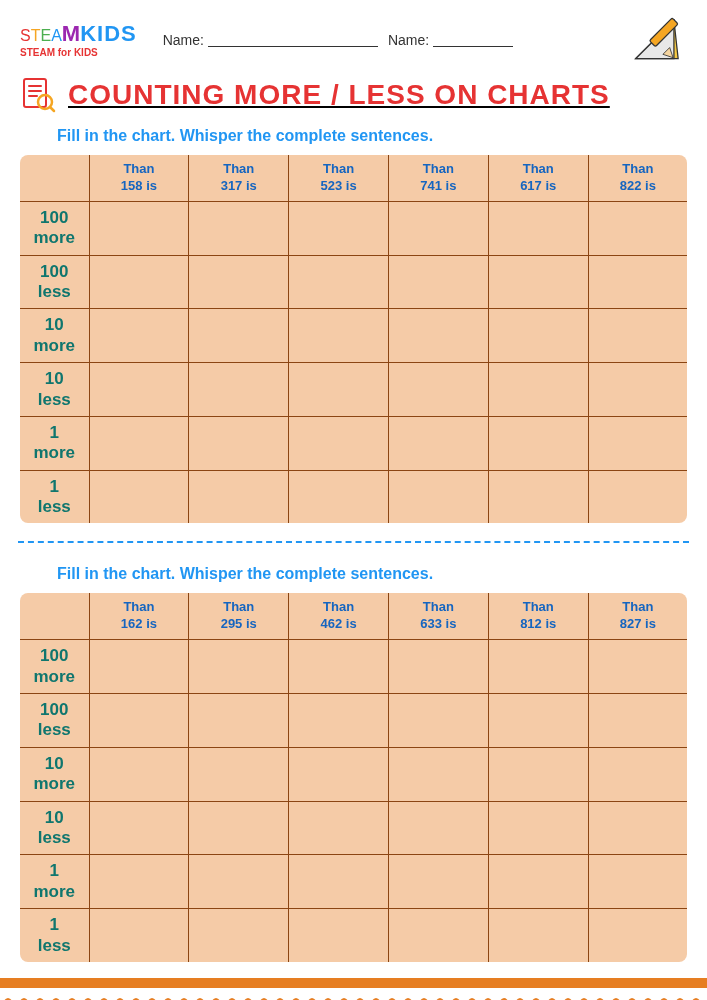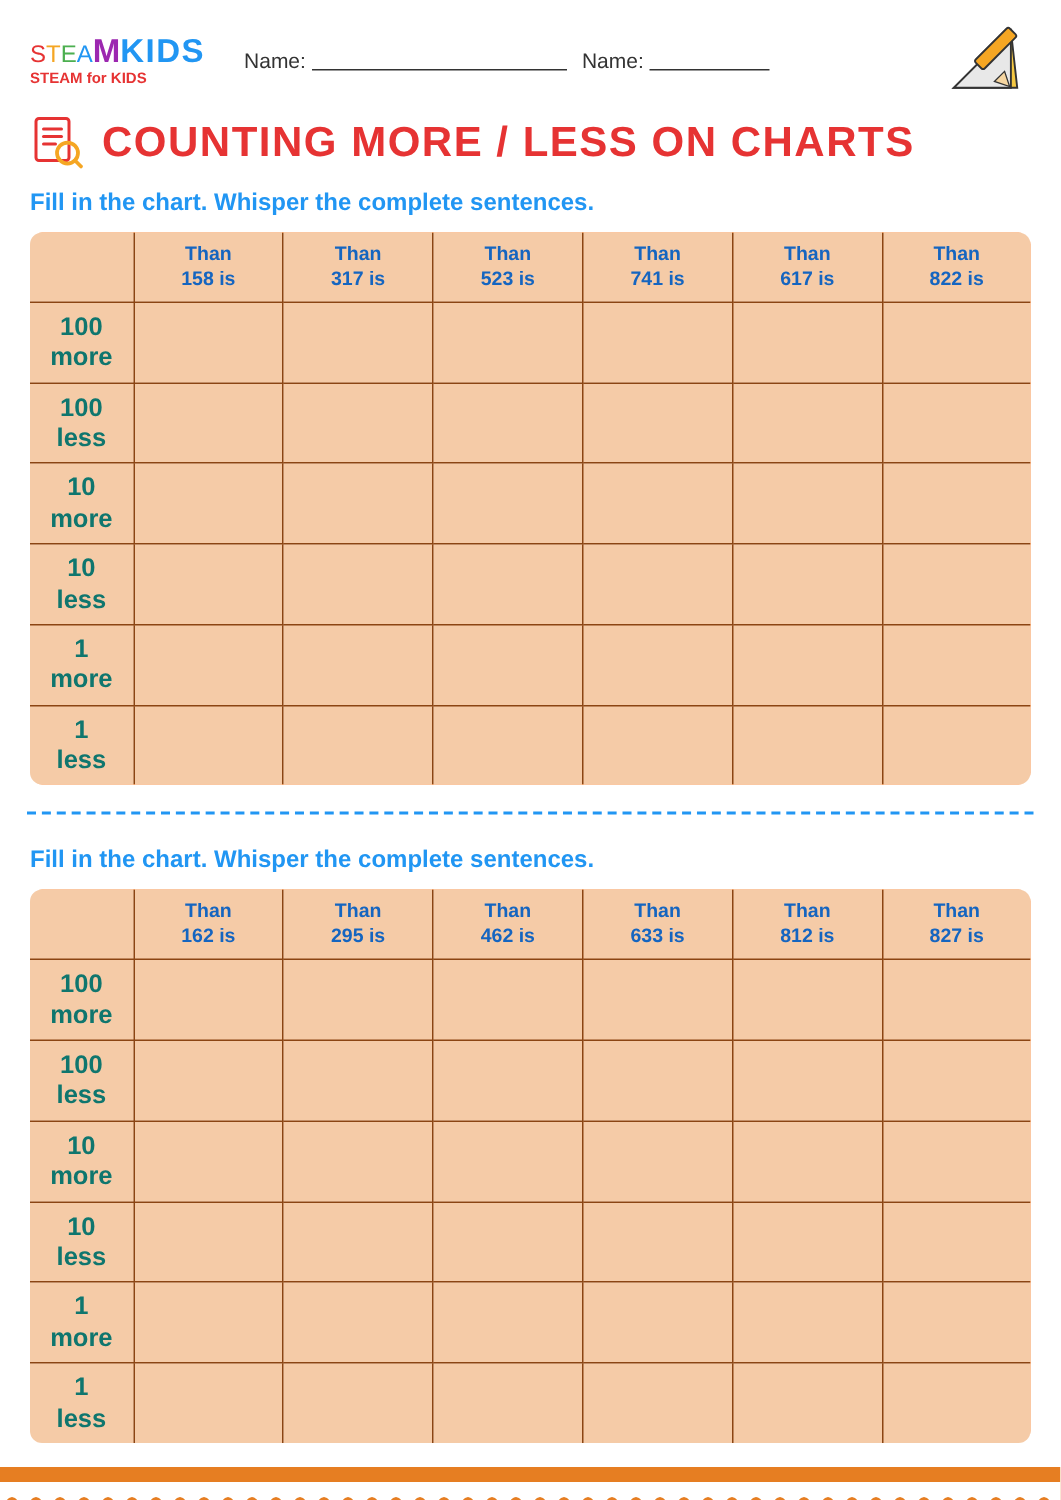--- a/index.html
+++ b/index.html
@@ -84,51 +84,53 @@
       margin-left: auto;
     }
 
     
     .title-bar {
       background: #fff;
       padding: 4px 20px 8px 20px;
       display: flex;
       align-items: center;
       gap: 12px;
+      text-decoration: underline;
     }
     .worksheet-icon {
       width: 36px;
       height: 36px;
     }
     .main-title {
       font-size: 28px;
       font-weight: 900;
       color: #e63333;
       letter-spacing: 1px;
     }
 
     
     .instruction {
       padding: 6px 20px 8px 20px;
       font-size: 16px;
       font-weight: bold;
       color: #2196f3;
+      margin-left: 37px;
     }
 
     
     .table-wrapper {
       padding: 0 18px;
     }
 
     .chart-table {
       width: 100%;
       border-collapse: collapse;
       border-radius: 10px;
       overflow: hidden;
-      border: 2px solid #f97316;
+      border: 2px solid #be185d;
     }
 
     .chart-table th, .chart-table td {
       border: 1.5px solid #8B4513;
       text-align: center;
       background-color: #f5cba7;
       padding: 6px 4px;
       min-width: 50px;
     }
 

